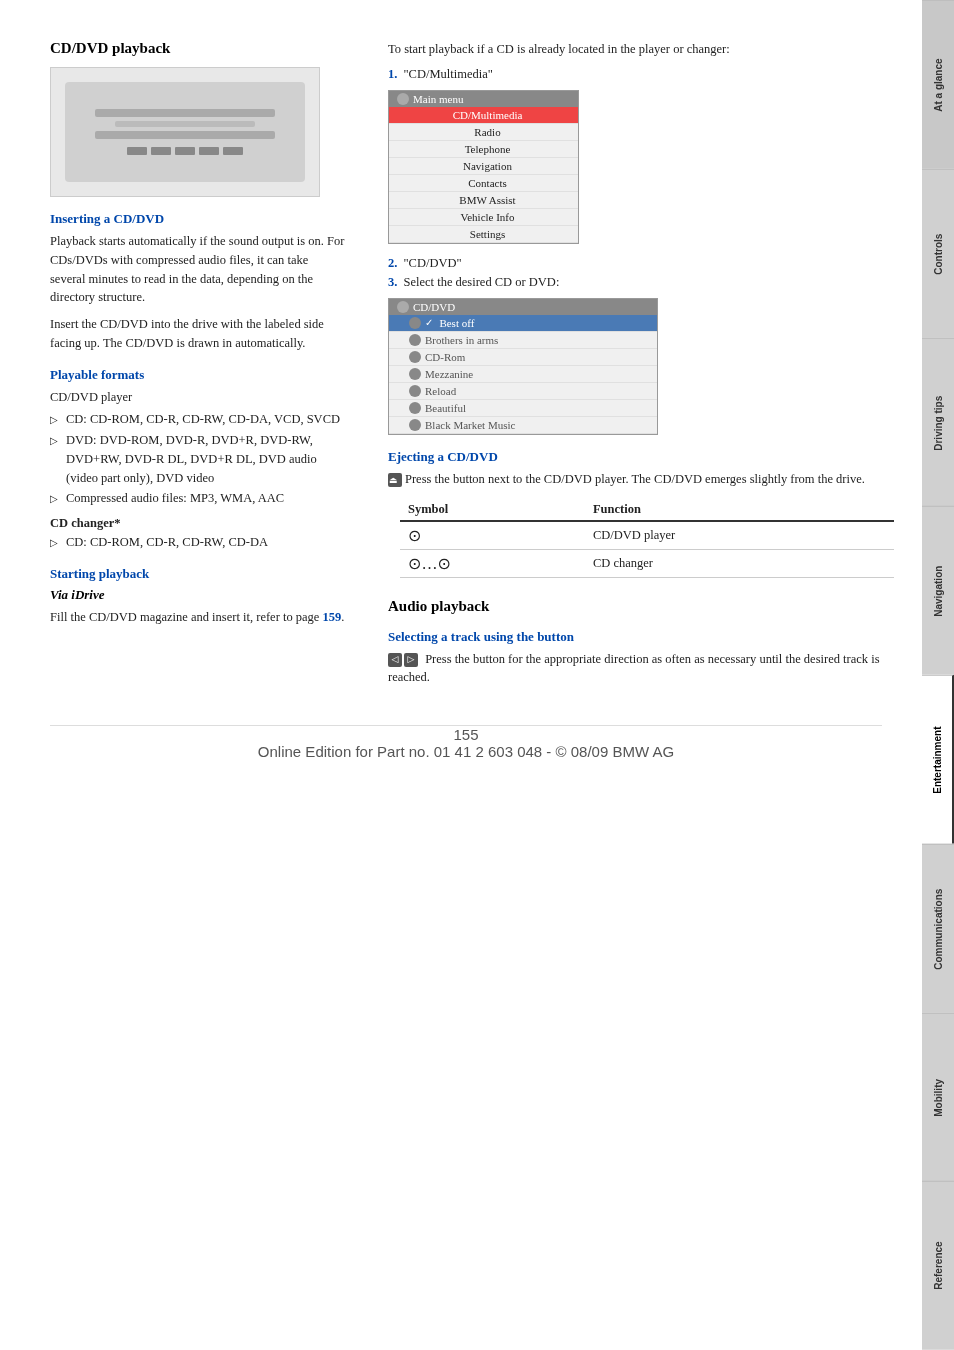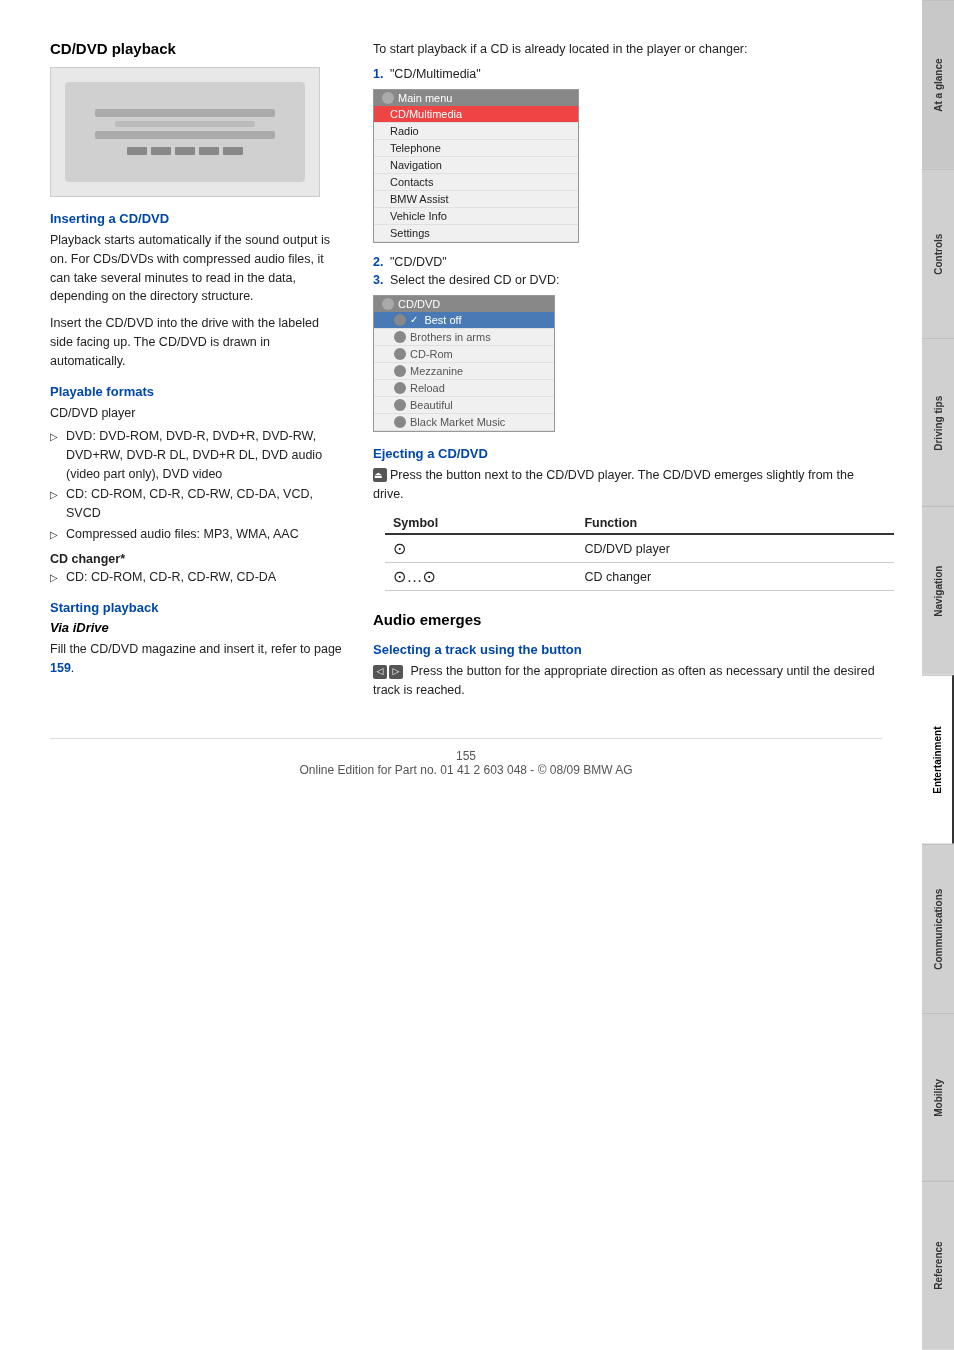--- a/index.html
+++ b/index.html
@@ -58,21 +58,22 @@
       font-size: 26px;
       font-weight: bold;
       color: #000;
       margin-bottom: 30px;
       border-bottom: none;
     }
 
     
     .two-col {
       display: flex;
-      gap: 28px;
+      gap: 43px;
+      font-family: Liberation Serif, serif;
     }
     .left-col {
       flex: 0 0 295px;
     }
     .right-col {
       flex: 1;
     }
 
     
     .section-heading {
@@ -171,23 +172,24 @@
     .cd-changer-label {
       font-size: 12.5px;
       font-weight: bold;
       margin-top: 6px;
       margin-bottom: 2px;
     }
 
     
     .menu-screenshot {
       border: 1px solid #999;
-      width: 206px;
+      width: 191px;
       margin: 8px 0 12px 0;
       background: #f0f0f0;
+      text-align: center;
     }
     .menu-title-bar {
       background: #888;
       color: #fff;
       font-size: 11px;
       padding: 2px 8px;
       display: flex;
       align-items: center;
       gap: 4px;
     }
@@ -205,21 +207,21 @@
       border-bottom: 1px solid #e0e0e0;
     }
     .menu-item.highlighted {
       background: #ef4444;
       color: #fff;
     }
 
     
     .cd-screenshot {
       border: 1px solid #999;
-      width: 182px;
+      width: 270px;
       margin: 8px 0 12px 0;
       background: #f0f0f0;
     }
     .cd-title-bar {
       background: #888;
       color: #fff;
       font-size: 11px;
       padding: 2px 8px;
       display: flex;
       align-items: center;
@@ -288,24 +290,23 @@
 
     
     .step-line {
       font-size: 12.5px;
       margin-bottom: 4px;
     }
 
     
     .page-footer {
       text-align: center;
-      font-size: 12px;
+      font-size: 15px;
       color: #555;
       margin-top: 30px;
-      padding-top: 10px;
       border-top: 1px solid #ddd;
     }
 
     .press-button-icon {
       display: inline-flex;
       gap: 2px;
       vertical-align: middle;
       margin-right: 4px;
     }
     .press-btn-left, .press-btn-right {
@@ -393,22 +394,22 @@
         </div>
       </div>
 
       <p class="subsection-heading">Inserting a CD/DVD</p>
       <p class="body-text">Playback starts automatically if the sound output is on. For CDs/DVDs with compressed audio files, it can take several minutes to read in the data, depending on the directory structure.</p>
       <p class="body-text">Insert the CD/DVD into the drive with the labeled side facing up. The CD/DVD is drawn in automatically.</p>
 
       <p class="subsection-heading">Playable formats</p>
       <p class="body-text" style="margin-bottom:4px;">CD/DVD player</p>
       <ul class="bullet-list">
+        <li>CD: CD-ROM, CD-R, CD-RW, CD-DA, VCD, SVCD</li>
         <li>DVD: DVD-ROM, DVD-R, DVD+R, DVD-RW, DVD+RW, DVD-R DL, DVD+R DL, DVD audio (video part only), DVD video</li>
-        <li>CD: CD-ROM, CD-R, CD-RW, CD-DA, VCD, SVCD</li>
         <li>Compressed audio files: MP3, WMA, AAC</li>
       </ul>
       <p class="cd-changer-label">CD changer*</p>
       <ul class="bullet-list">
         <li>CD: CD-ROM, CD-R, CD-RW, CD-DA</li>
       </ul>
 
       <p class="subsection-heading">Starting playback</p>
       <p class="subsection-heading" style="color:#000; font-style:italic; margin-top:0;">Via iDrive</p>
       <p class="body-text">
@@ -504,21 +505,21 @@
             <td>CD/DVD player</td>
           </tr>
           <tr>
             <td class="symbol-cell">⊙…⊙</td>
             <td>CD changer</td>
           </tr>
         </tbody>
       </table>
 
       <div class="audio-section">
-        <h2 class="section-heading">Audio emerges</h2>
+        <h2 class="section-heading">Audio playback</h2>
         <p class="subsection-heading">Selecting a track using the button</p>
         <p class="body-text">
           <span class="press-button-icon">
             <span class="press-btn-left">◁</span>
             <span class="press-btn-right">▷</span>
           </span>
           <span>Press the button for the appropriate direction as often as necessary until the desired track is reached.</span>
         </p>
       </div>
 

